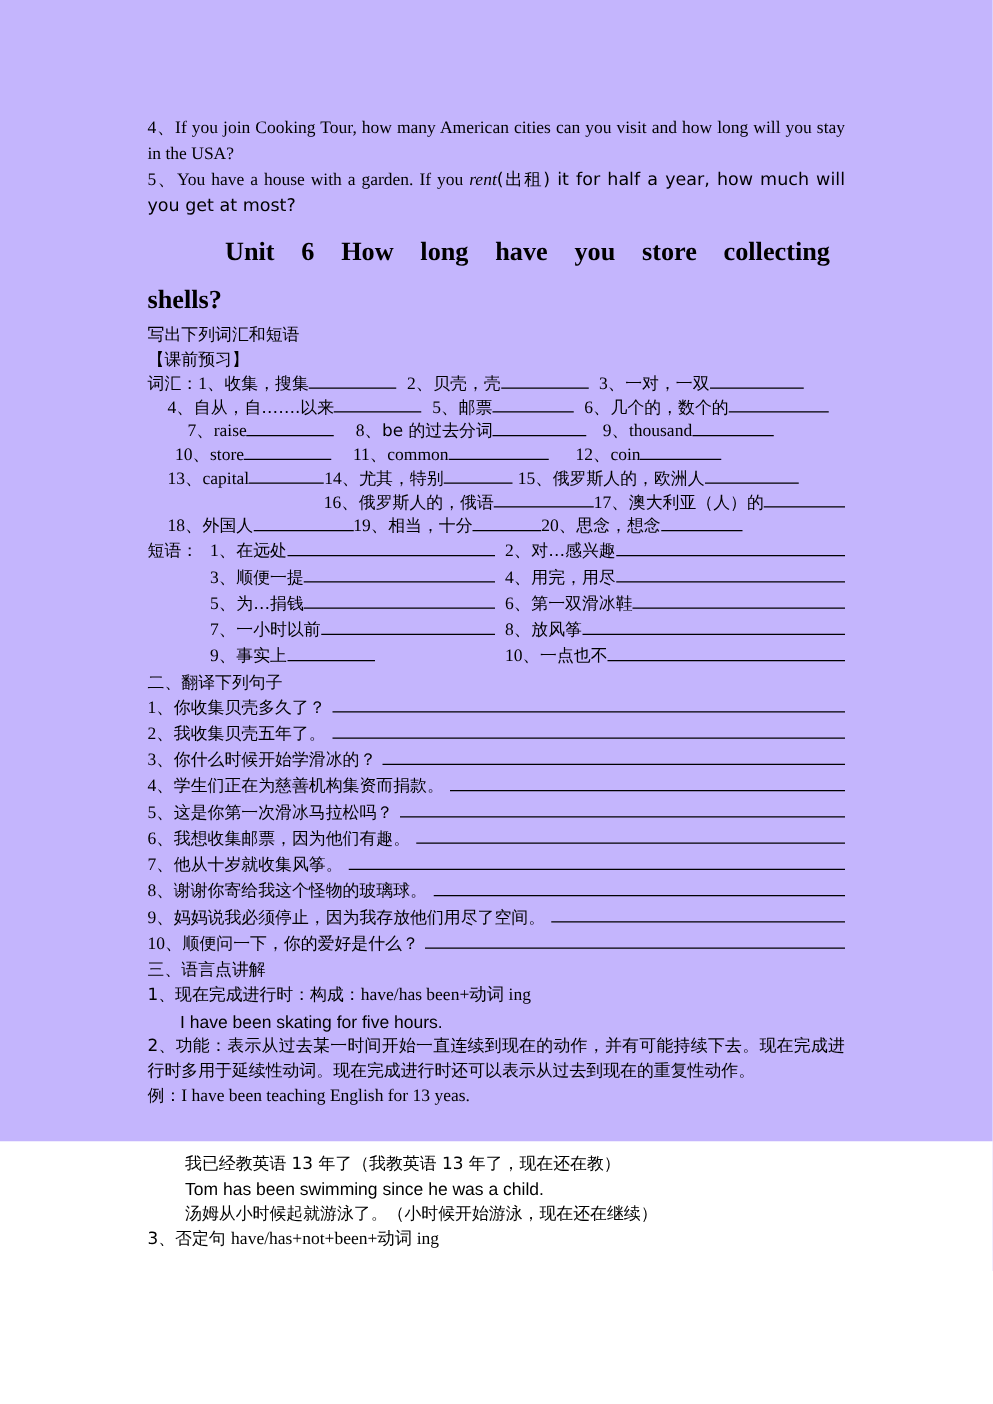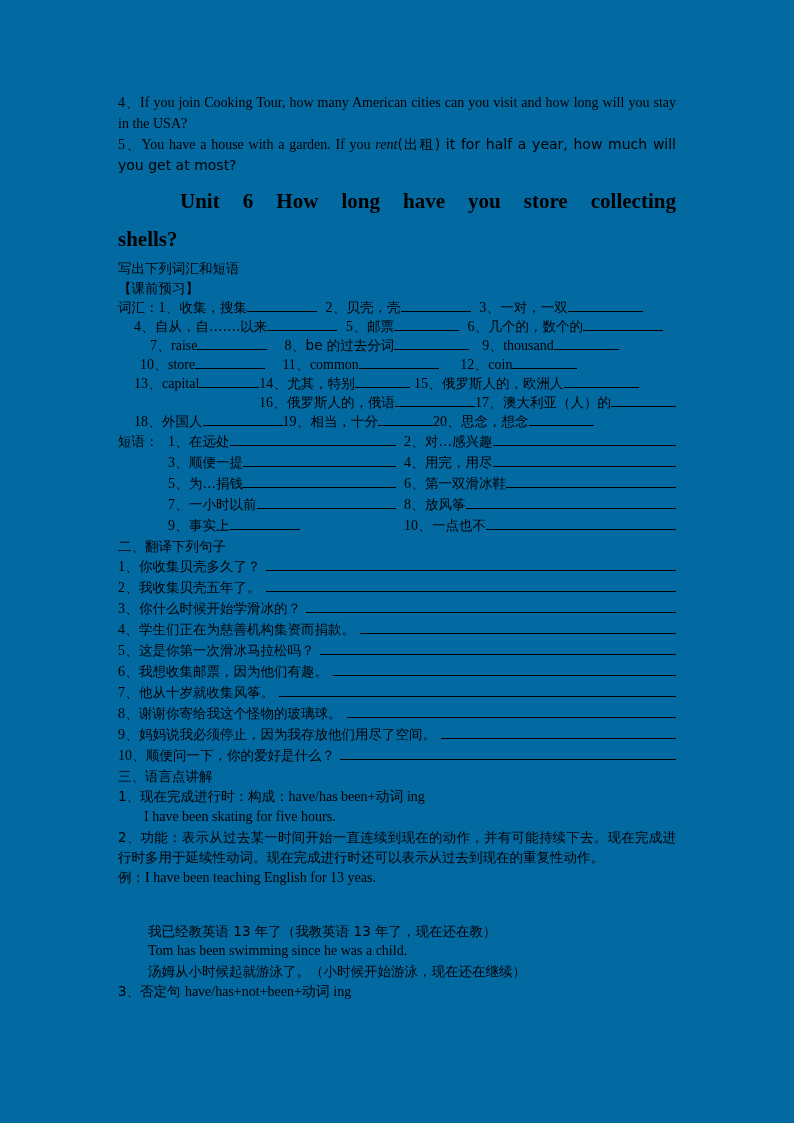--- a/index.html
+++ b/index.html
@@ -10,22 +10,22 @@
   body {
     width: 794px;
     height: 1123px;
     font-family: "Liberation Serif", "DejaVu Serif", serif;
     color: #000000;
     overflow: hidden;
   }
   .page {
     position: relative;
     width: 794px;
-    height: 1123px;
-    background: #0369a1;
+    height: 913px;
+    background: #c4b5fd;
   }
   .content {
     position: absolute;
     left: 118px;
     top: 92px;
     width: 558px;
   }
 
   
   .para {
@@ -35,21 +35,21 @@
     text-justify: inter-word;
     margin: 0;
   }
   .ital { font-style: italic; }
 
   
   .unit-title {
     font-size: 21px;
     font-weight: bold;
     line-height: 38px;
-    margin: 6px 0 0 0;
+    margin: 6px 12px 0 0;
     text-align: justify;
     text-justify: inter-word;
   }
   .unit-title .t-line1 {
     display: flex;
     justify-content: space-between;
     padding-left: 62px;
   }
   .unit-title .t-line2 {
     display: block;
@@ -140,21 +140,21 @@
   }
 
   
   .g-line {
     font-family: "DejaVu Sans", "Liberation Sans", sans-serif;
     font-size: 13.5px;
     line-height: 20px;
     margin: 0;
   }
   .g-line-en {
-    font-family: Liberation Serif, serif;
+    font-family: Liberation Sans, sans-serif;
     font-size: 14px;
     line-height: 20px;
     margin: 0;
   }
   .g-wrap {
     font-family: "DejaVu Sans", "Liberation Sans", sans-serif;
     font-size: 13.5px;
     line-height: 20px;
     margin: 0;
     text-align: justify;

